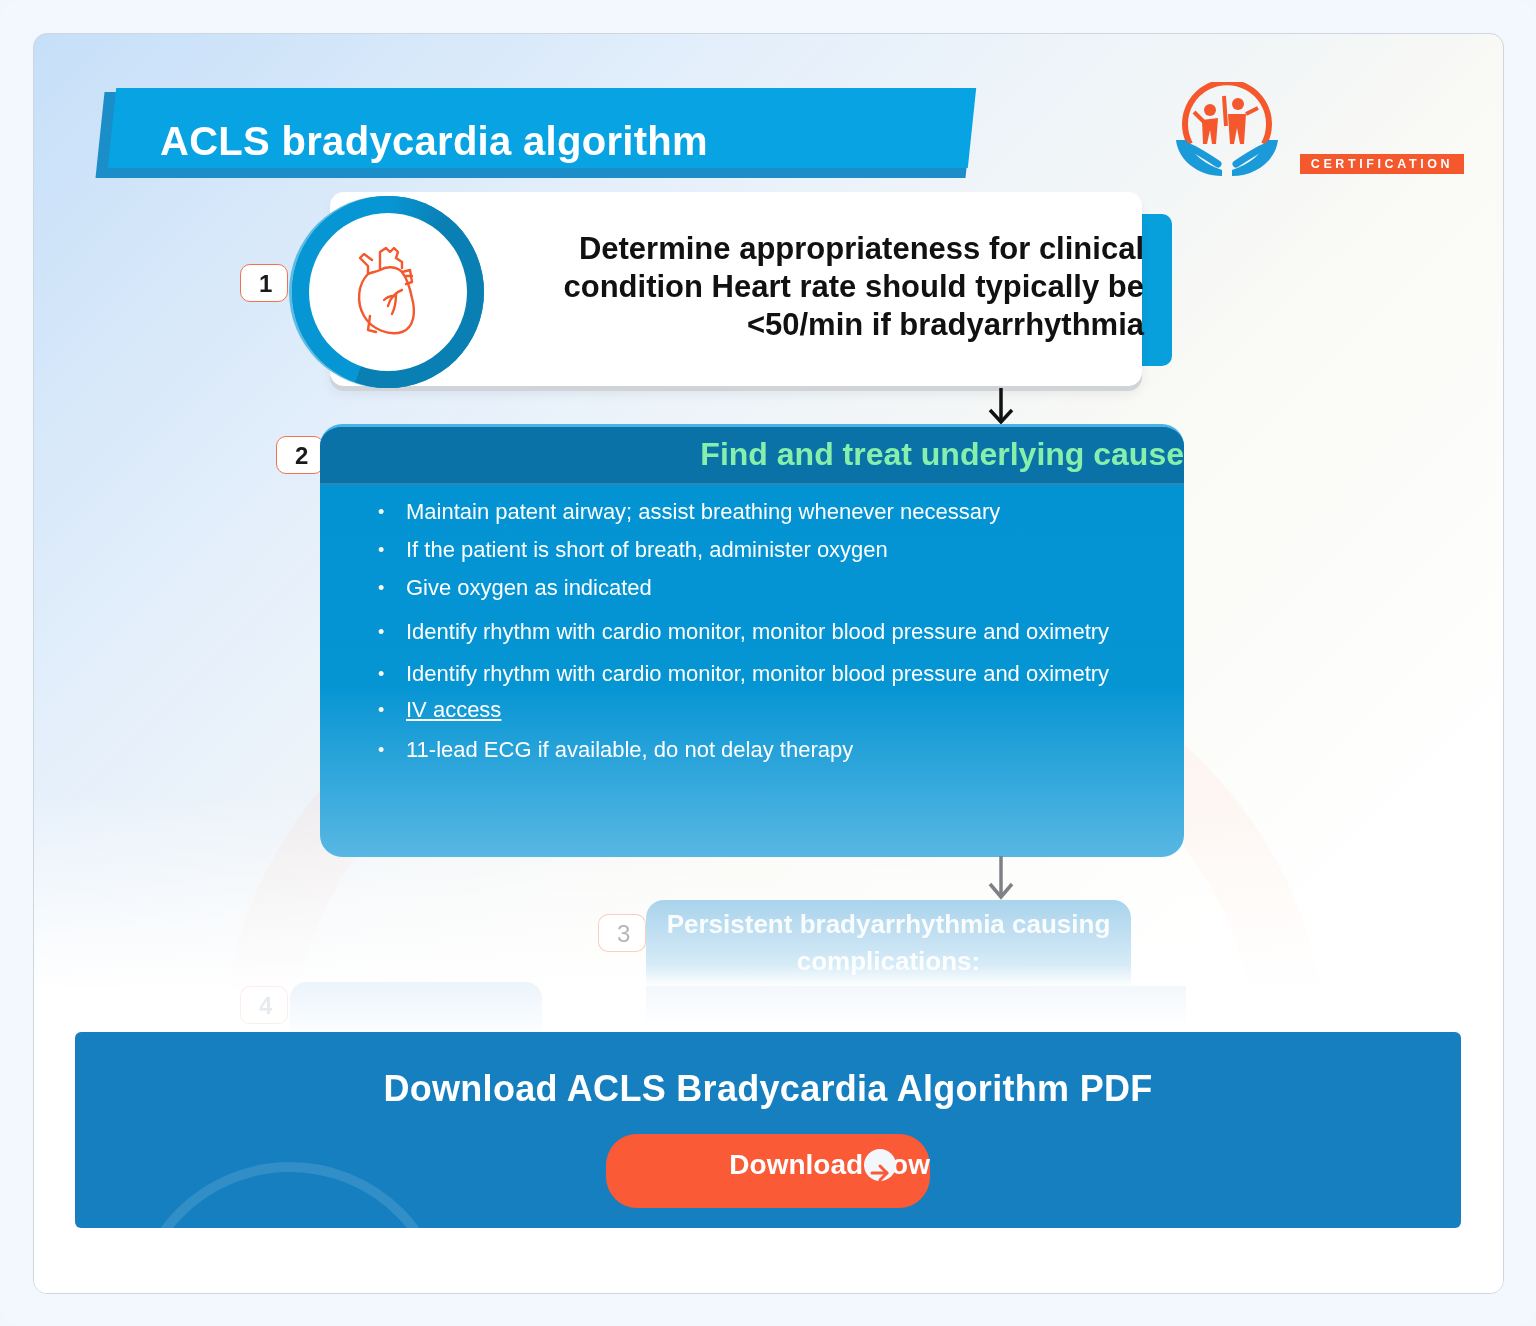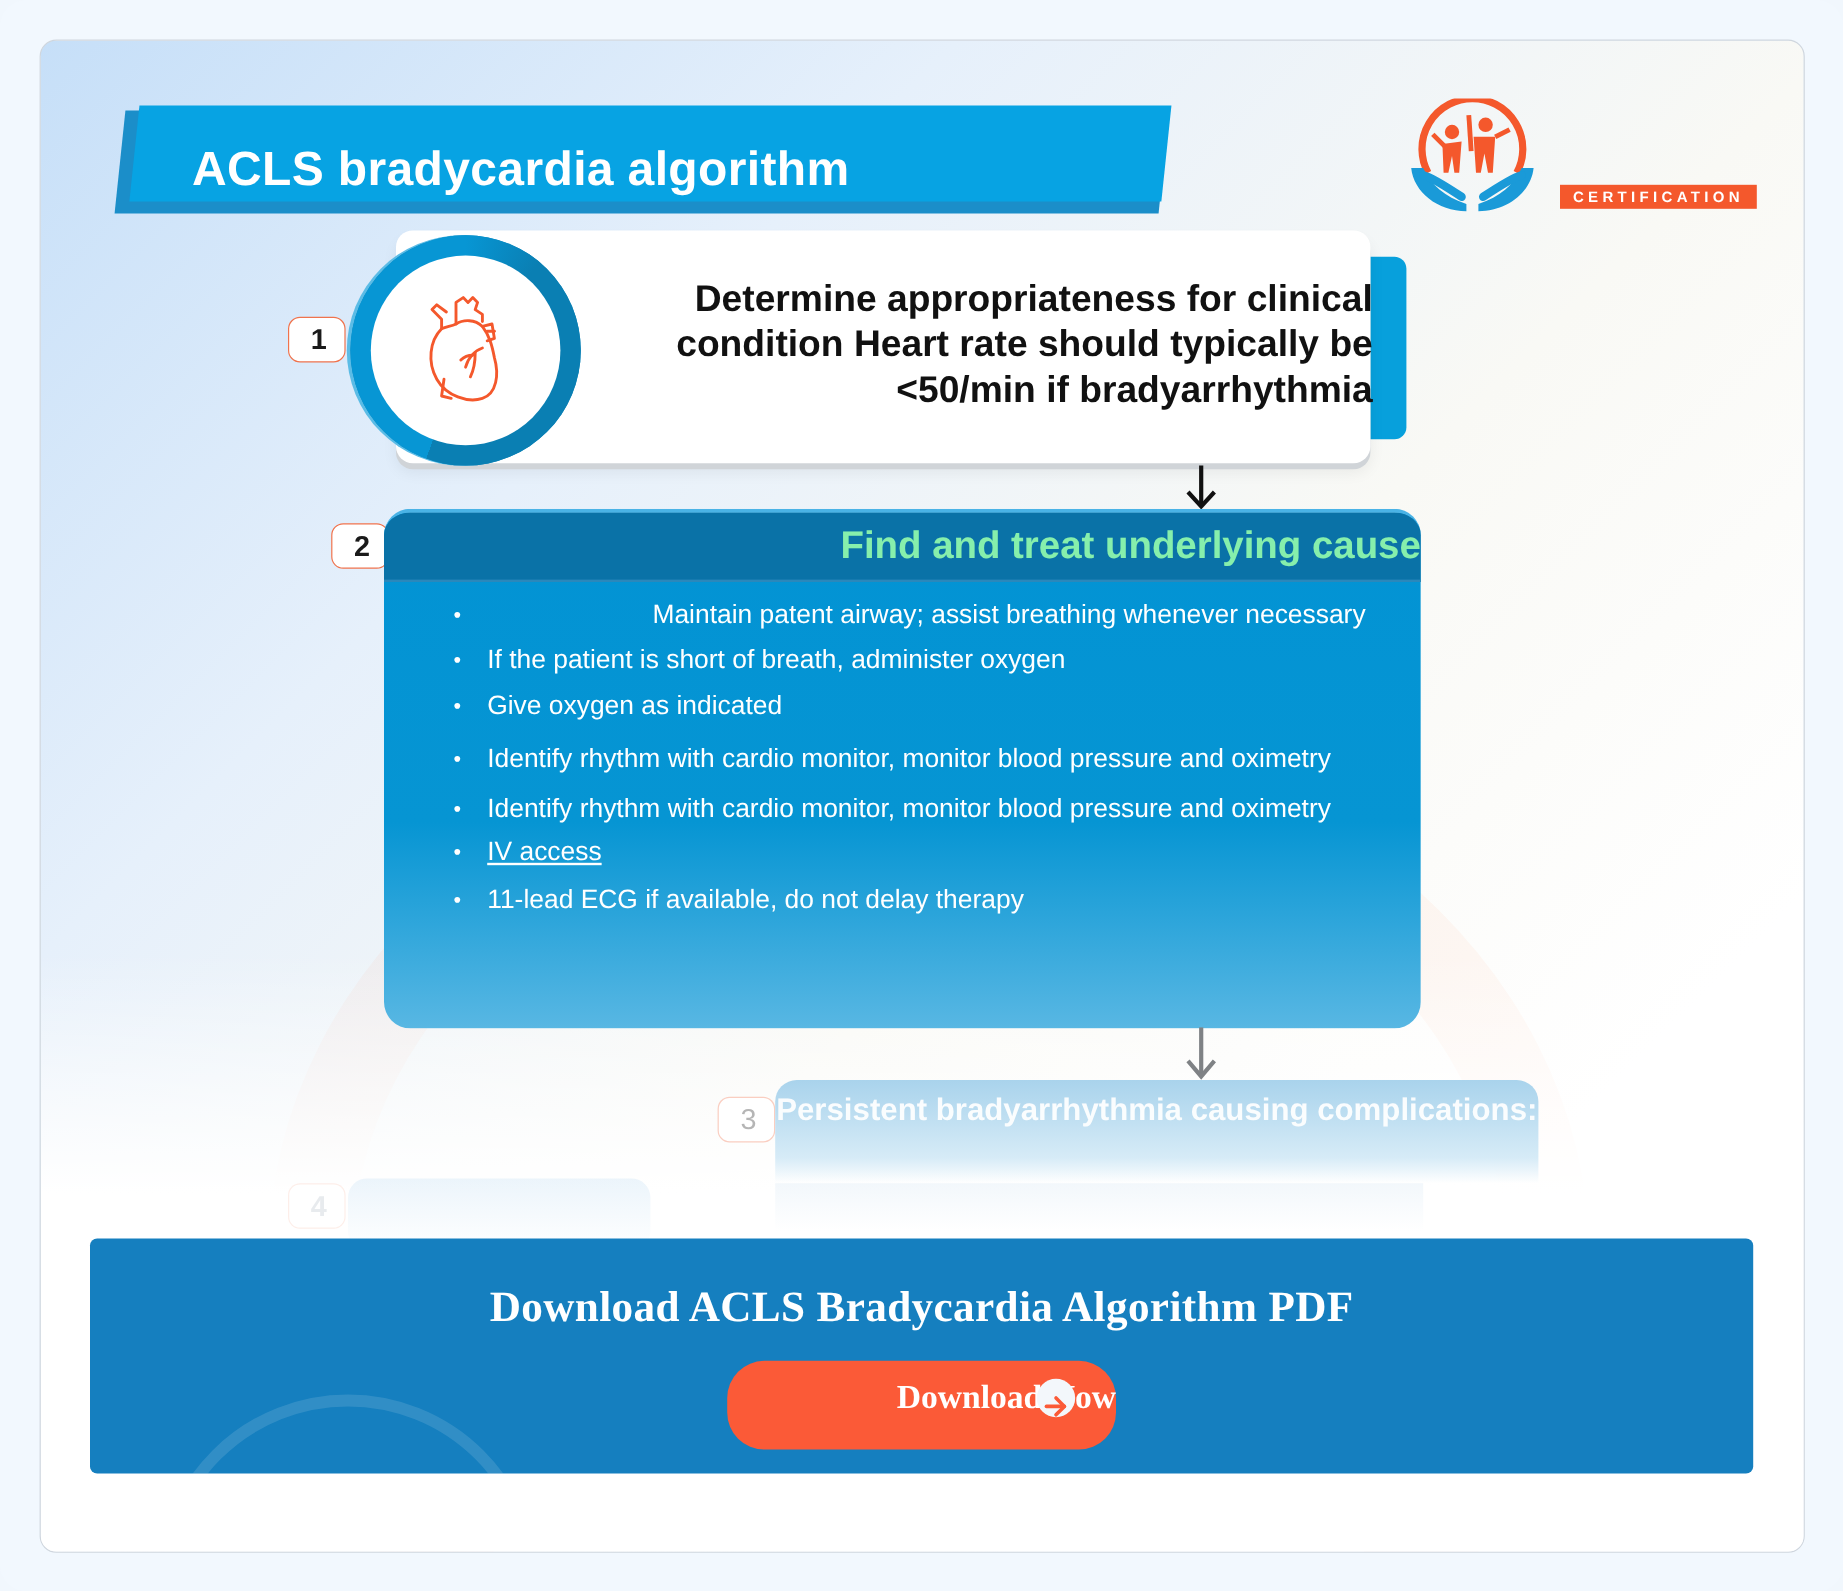--- a/index.html
+++ b/index.html
@@ -105,40 +105,40 @@
   .step2-list { list-style:none; margin:0; padding:0; position:absolute; left:58px; top:70px; width:760px; }
   .step2-list li {
     position:relative; color:#ffffff; font-size:22px; line-height:30px;
     padding-left:28px;
   }
   .step2-list li::before {
     content:"•"; position:absolute; left:0; top:0; font-size:18px;
   }
   
   .step3 {
-    position:absolute; left:646px; top:900px; width:636px; height:86px;
+    position:absolute; left:646px; top:900px; width:485px; height:86px;
     border-radius:18px 18px 0 0;
     background:linear-gradient(180deg,#a9d3ec 0%,#d6ebf7 75%,rgba(255,255,255,0.3) 100%);
     color:rgba(255,255,255,0.92); font-size:26px; font-weight:bold;
     text-align:center; line-height:37px; padding-top:6px; box-sizing:border-box;
   }
   .step3-sub {
     position:absolute; left:646px; top:986px; width:540px; height:40px;
     background:linear-gradient(180deg,rgba(230,240,248,0.5),rgba(255,255,255,0));
   }
   .step4 {
     position:absolute; left:290px; top:982px; width:252px; height:60px;
     border-radius:16px; background:linear-gradient(180deg,rgba(220,236,248,0.55),rgba(255,255,255,0));
     color:rgba(200,215,230,0.4); font-size:24px; font-weight:bold;
     line-height:60px; padding-left:50px; box-sizing:border-box;
   }
   
   .cta {
     position:absolute; left:75px; top:1032px; width:1386px; height:196px;
-    background:#157fbf; border-radius:6px; overflow:hidden;font-family:Liberation Serif, serif;
+    background:#157fbf; border-radius:6px; overflow:hidden;
   }
   .cta-deco {
     position:absolute; left:55px; top:130px; width:300px; height:300px;
     border-radius:50%; border:10px solid rgba(255,255,255,0.12);
   }
   .cta-title {
     position:absolute; left:0; top:36px; width:100%; text-align:center;
     color:#ffffff; font-size:36px; font-weight:bold; letter-spacing:0.3px;
   }
   .cta-button {
@@ -206,21 +206,21 @@
 
 <svg class="arrow" style="left:986px; top:386px;" width="30" height="40" viewBox="0 0 30 40">
   <path d="M15 2 L15 34" stroke="#111" stroke-width="3.5"></path>
   <path d="M4 24 L15 36 L26 24" fill="none" stroke="#111" stroke-width="3.5"></path>
 </svg>
 
 <div class="badge" style="left:276px; top:436px;">2</div>
 <div class="step2">
   <div class="step2-head">Find and treat underlying cause</div>
   <ul class="step2-list">
-    <li style="margin-bottom:8px;text-align:right;">Maintain patent airway; assist breathing whenever necessary</li>
+    <li style="margin-bottom:8px;">Maintain patent airway; assist breathing whenever necessary</li>
     <li style="margin-bottom:8px;">If the patient is short of breath, administer oxygen</li>
     <li style="margin-bottom:14px;">Give oxygen as indicated</li>
     <li style="margin-bottom:12px;">Identify rhythm with cardio monitor, monitor blood pressure and oximetry</li>
     <li style="margin-bottom:6px;">Identify rhythm with cardio monitor, monitor blood pressure and oximetry</li>
     <li style="margin-bottom:10px;text-decoration:underline;">IV access</li>
     <li>11-lead ECG if available, do not delay therapy</li>
   </ul>
 </div>
 
 <svg class="arrow" style="left:986px; top:856px;" width="30" height="46" viewBox="0 0 30 46">

